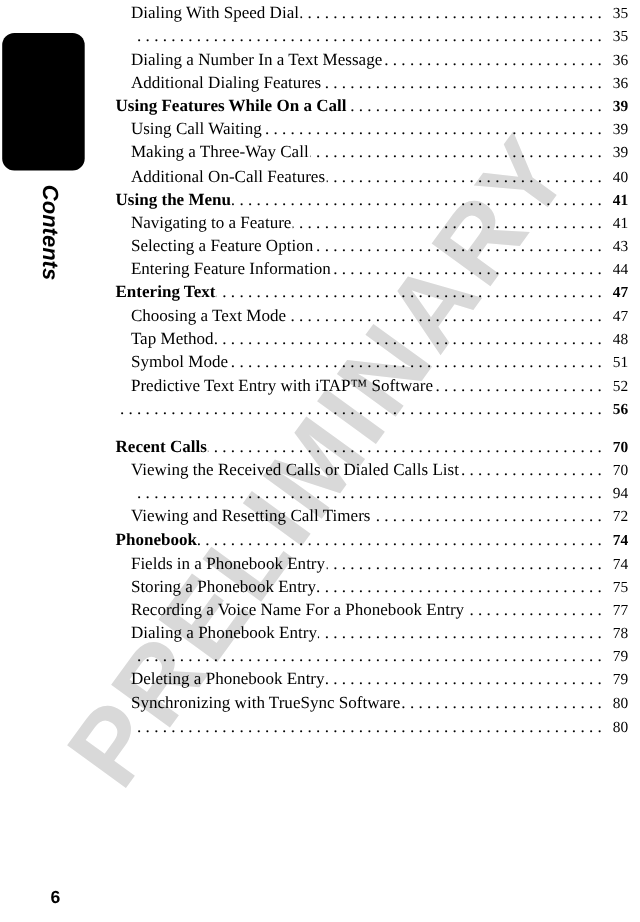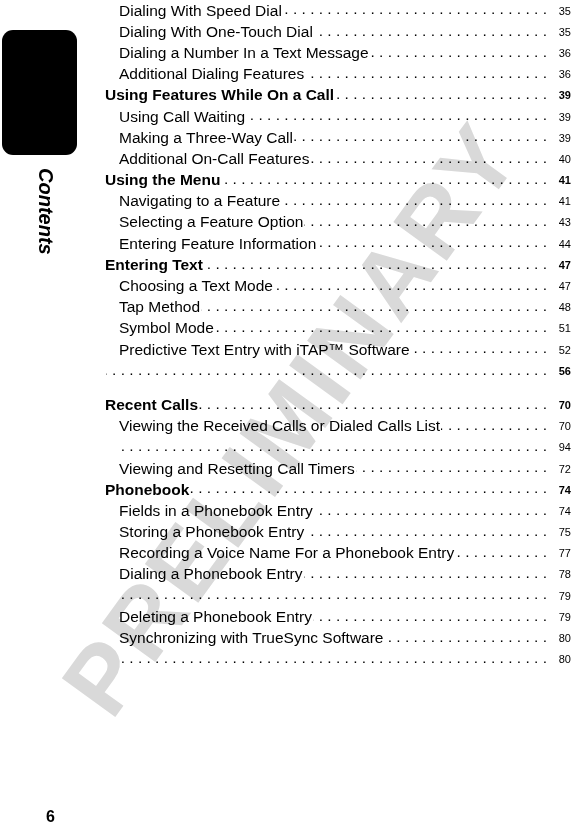--- a/index.html
+++ b/index.html
@@ -84,24 +84,25 @@
   .toc {
     position: absolute;
     left: 105px;
     top: 0px;
     width: 466px;
     z-index: 2;
   }
 
   .toc-row {
     display: flex;
-    align-items: center;
+    align-items: flex-end;
     height: 21.2px;
     white-space: nowrap;
     color: #000000;
+    font-family: Liberation Serif, serif;
   }
 
   .toc-row.level-1 {
     font-weight: bold;
     font-size: 15.5px;
     padding-left: 0px;
     margin-top: 13px;
   }
 
   .toc-row.level-2 {
@@ -131,21 +132,21 @@
     letter-spacing: 0px;
     color: #000000;
     white-space: nowrap;
   }
 
   .entry-page {
     flex: 0 0 auto;
     text-align: right;
     min-width: 23px;
     font-weight: inherit;
-    font-size: 11px;
+    font-size: 14px;
   }
 
   
   .toc-row.gap-before {
     margin-top: 0;
   }
 
   
   .folio {
     position: absolute;
@@ -173,21 +174,20 @@
     <span>Contents</span>
   </div>
 
   <div class="toc" id="toc-list">
       <div class="toc-row level-2">
         <span class="entry-title">Dialing With Speed Dial</span>
         <span class="leader"></span>
         <span class="entry-page">35</span>
       </div>
       <div class="toc-row level-2">
-        <span class="entry-title">Dialing With One-Touch Dial</span>
         <span class="leader"></span>
         <span class="entry-page">35</span>
       </div>
       <div class="toc-row level-2">
         <span class="entry-title">Dialing a Number In a Text Message</span>
         <span class="leader"></span>
         <span class="entry-page">36</span>
       </div>
       <div class="toc-row level-2">
         <span class="entry-title">Additional Dialing Features</span>

